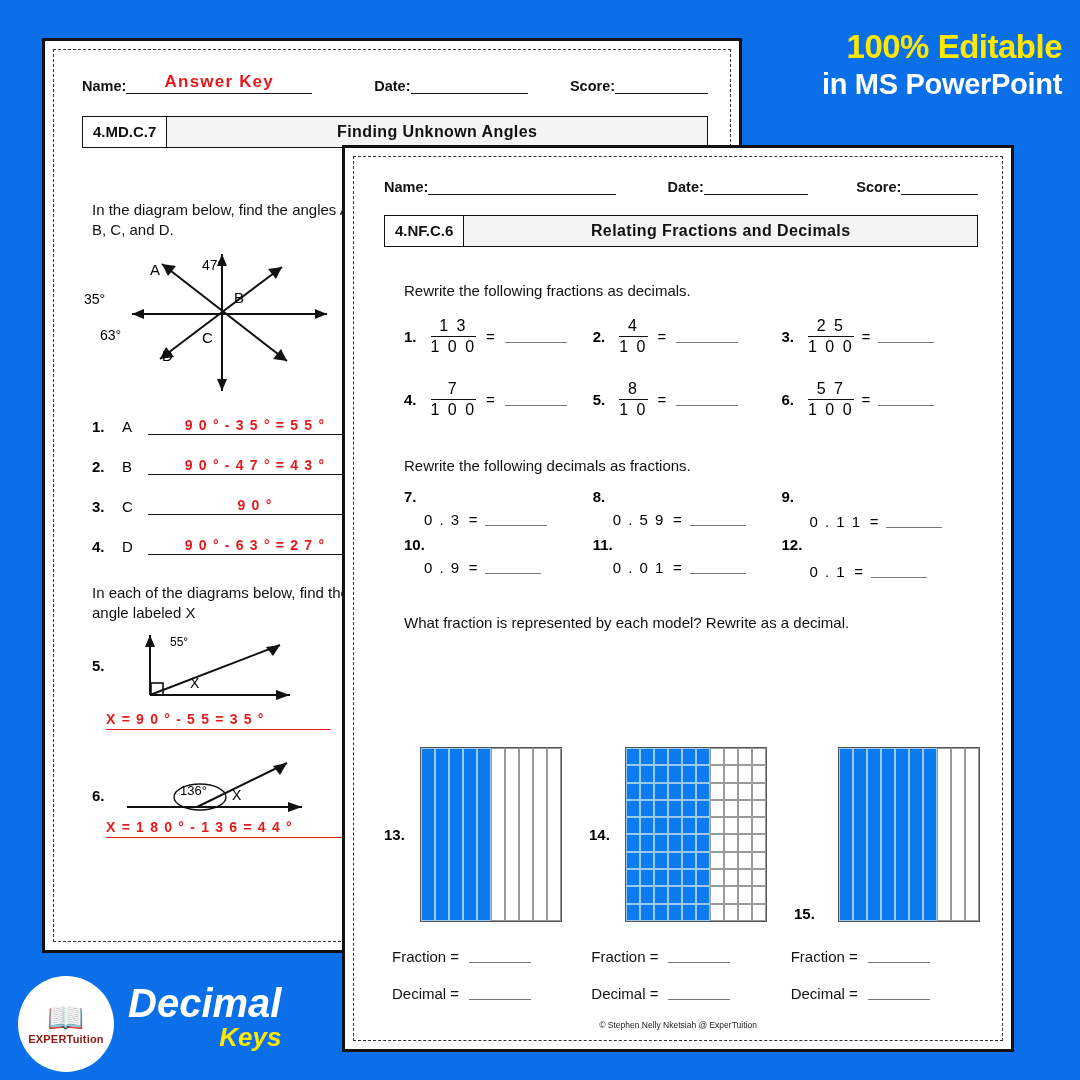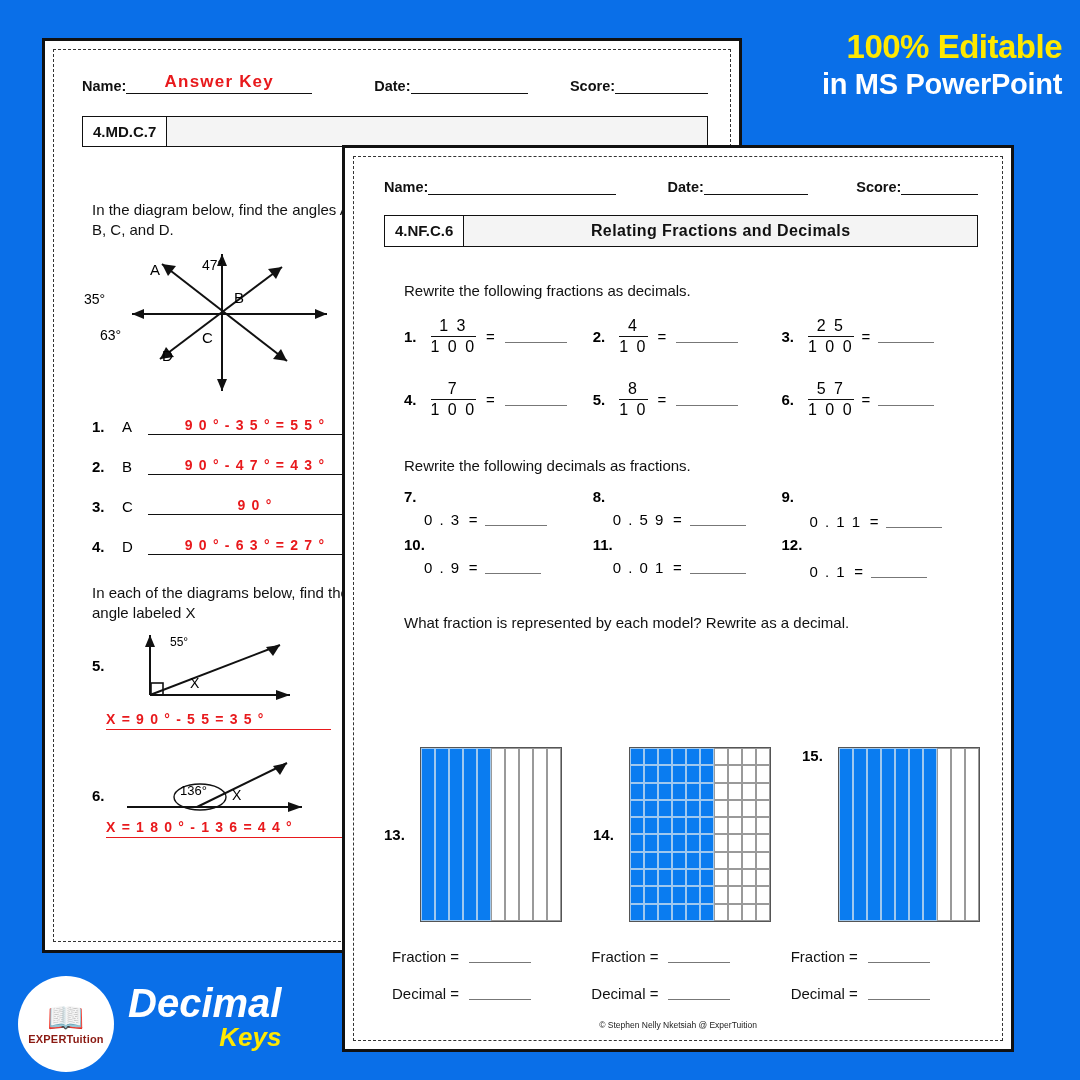--- a/index.html
+++ b/index.html
@@ -107,20 +107,21 @@
             <span class="ansred" style="font-size:17px;">Answer Key</span>
           </span>
           <span class="lbl" style="margin-left:62px;">Date:</span>
           <span class="ul" style="width:120px; height:15px;"></span>
           <span class="lbl" style="margin-left:42px;">Score:</span>
           <span class="ul" style="width:95px; height:15px;"></span>
         </div>
 
         <div class="codebar" style="margin-top:22px;">
           <div class="code">4.MD.C.7</div>
+          <div class="title">Finding Unknown Angles</div>
         </div>
       </div>
 
       <div style="position:absolute; left:38px; top:150px; width:270px;">
         <div class="instr">In the diagram below, find the angles A, B, C, and D.</div>
 
         <div style="position:relative; height:150px; margin-top:8px;">
           <svg width="260" height="150" viewBox="0 0 260 150">
             <g stroke="#111" stroke-width="2" fill="none">
               <line x1="40" y1="65" x2="235" y2="65"></line>
@@ -467,21 +468,21 @@
                 <div class="cell-f"></div>
                 <div class="cell-f"></div>
                 <div class="cell-f"></div>
                 <div class="cell-e"></div>
                 <div class="cell-e"></div>
                 <div class="cell-e"></div>
                 <div class="cell-e"></div>
               </div>
           </div>
 
-          <div style="display:flex; align-items:flex-start;">
+          <div style="display:flex; align-items:flex-end;gap:8px;">
             <span style="font-weight:bold; font-size:15px; width:36px;">15.</span>
             <div class="model" id="model15" style="width:142px; height:175px; grid-template-columns:repeat(10,1fr);">
                 <div class="cell-f"></div>
                 <div class="cell-f"></div>
                 <div class="cell-f"></div>
                 <div class="cell-f"></div>
                 <div class="cell-f"></div>
                 <div class="cell-f"></div>
                 <div class="cell-f"></div>
                 <div class="cell-e"></div>

